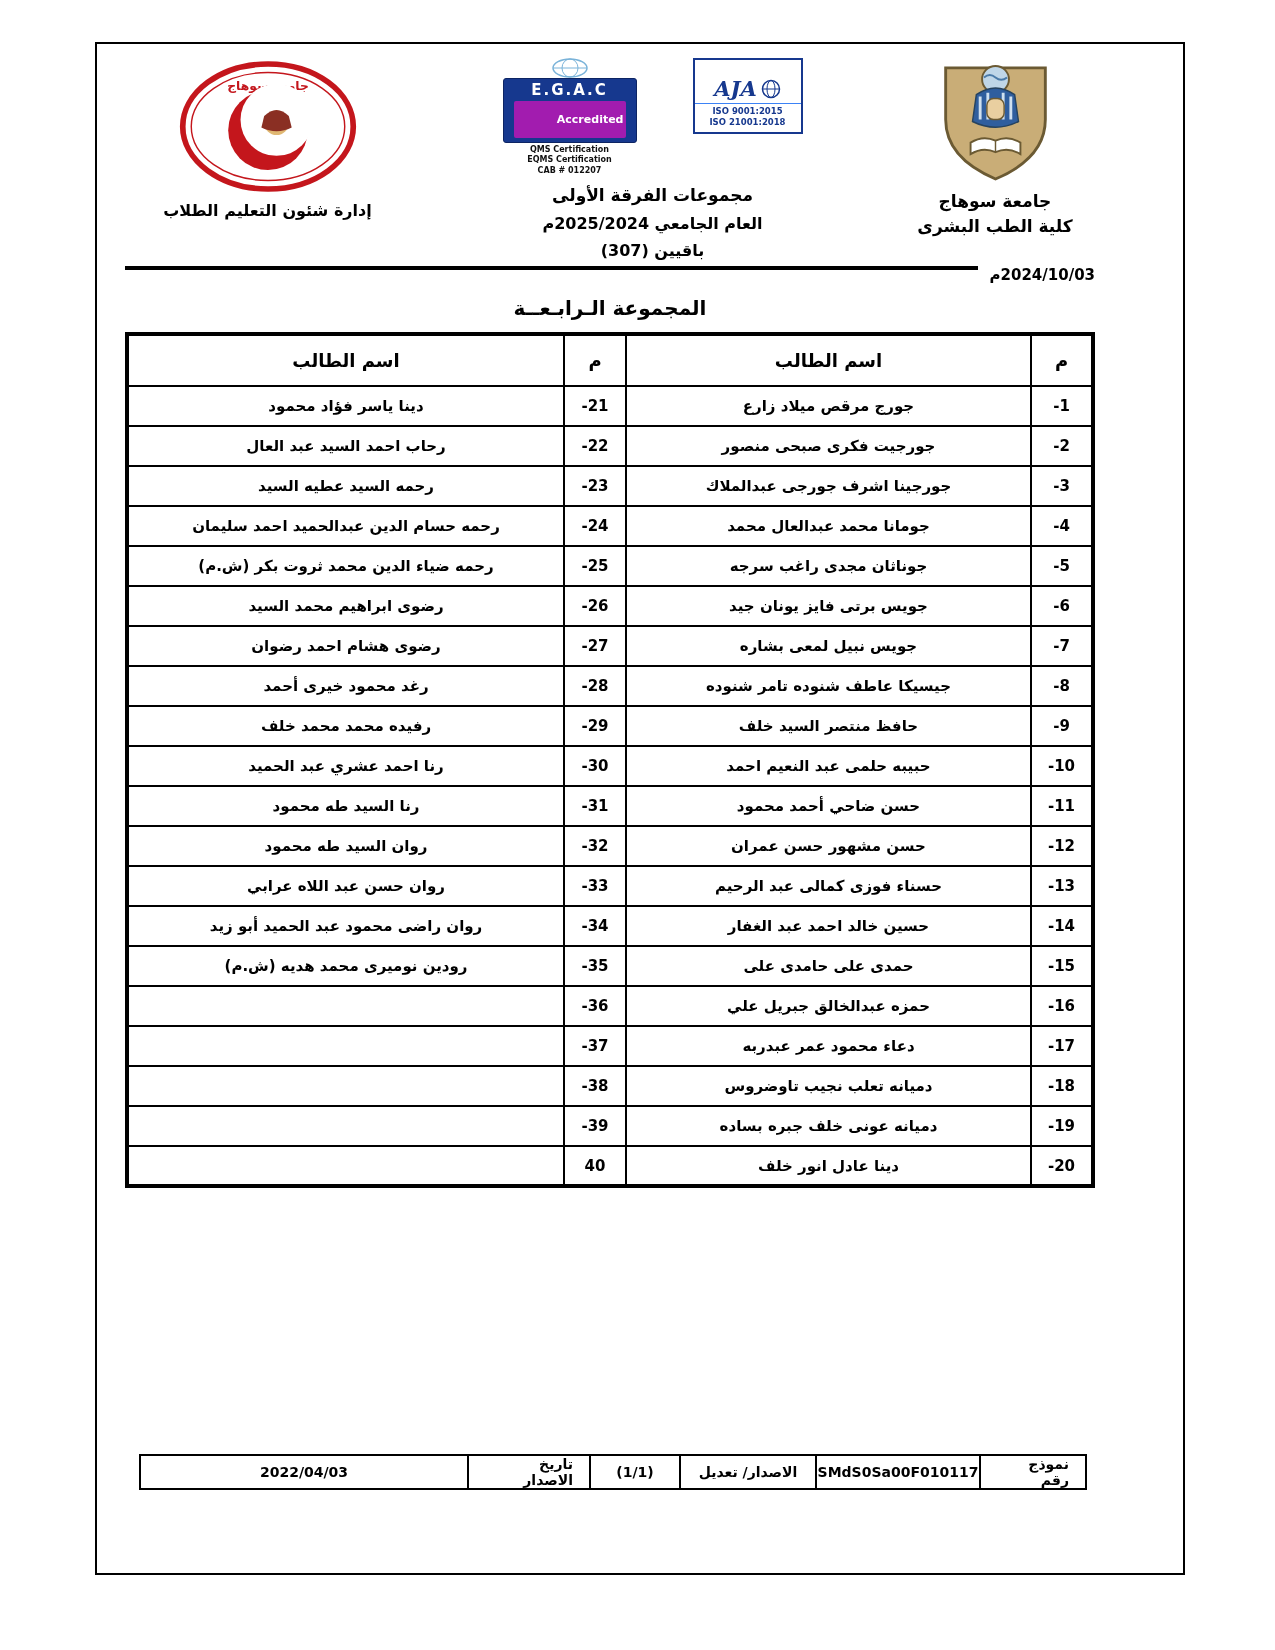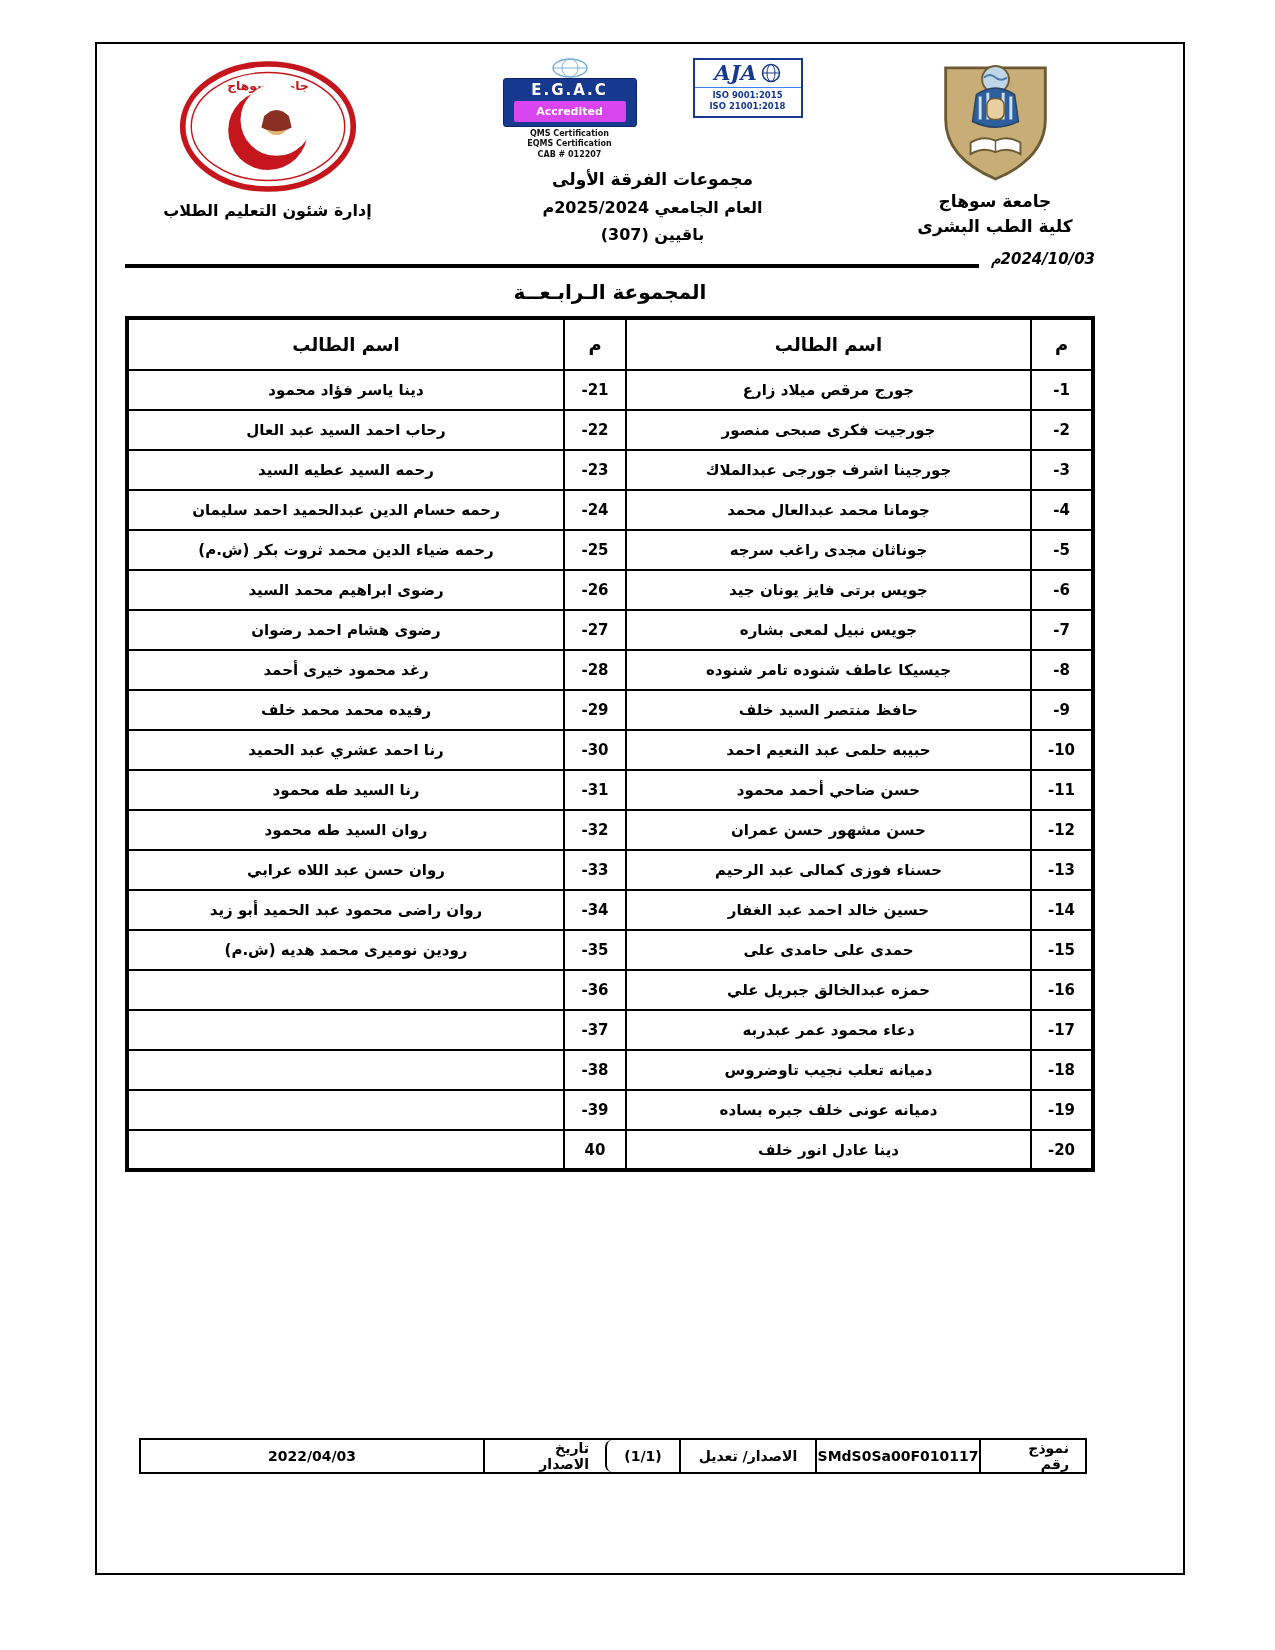--- a/index.html
+++ b/index.html
@@ -23,47 +23,47 @@
   .c-line { font-weight:bold; font-size:16px; line-height:1.7; }
   .c-title { font-size:17px; }
   .hdr-left { width:285px; flex:0 0 auto; text-align:center; padding-top:2px; }
   .dept { font-weight:bold; font-size:16px; margin-top:4px; }
   .ltr { direction:ltr; }
 
   
   .egac { width:134px; direction:ltr; display:flex; flex-direction:column; align-items:center; }
   .egac-main { width:100%; background:#16388e; border:1px solid #0d2463; border-radius:3px; padding:2px 2px 4px; }
   .egac-name { color:#fff; font-size:15px; font-weight:bold; letter-spacing:2px; }
-  .egac-acc { background:#d946ef; color:#fff; font-size:11px; font-weight:bold; margin:2px 8px 0; border-radius:2px; padding:4px 2px; }
+  .egac-acc { background:#a21caf; color:#fff; font-size:11px; font-weight:bold; margin:2px 8px 0; border-radius:2px; padding:12px 2px;text-align:right; }
   .egac-lines { font-size:8px; font-weight:bold; line-height:1.3; margin-top:2px; color:#111; text-align:center; }
 
   
   .aja { width:110px; direction:ltr; border:2px solid #16388e; background:#fff; }
-  .aja-top { display:flex; align-items:center; justify-content:center; gap:4px; padding:0 0 2px; }
+  .aja-top { display:flex; align-items:center; justify-content:center; gap:4px; padding:16px 0 2px; }
   .aja-name { color:#16388e; font-size:21px; font-weight:bold; font-style:italic; font-family:"DejaVu Serif",serif; }
   .aja-iso { border-top:1px solid #3b82f6; padding:2px 0 3px; font-size:8.5px; font-weight:bold; color:#16388e; line-height:1.35; text-align:center; }
 
   
-  .rule-row { display:flex; align-items:flex-end; margin-top:2px;font-style:italic; }
+  .rule-row { display:flex; align-items:flex-start; margin-top:2px; }
   .date { flex:0 0 auto; font-weight:bold; font-size:15px; padding-left:12px; }
   .rule { flex:1; height:4px; background:#000; }
 
   .group-title { text-align:center; font-weight:bold; font-size:20px; margin-top:12px; }
 
   
   .students { width:100%; border-collapse:collapse; border:4px solid #000; margin-top:12px; table-layout:fixed; }
   .students td { border:2px solid #000; text-align:center; vertical-align:middle; font-weight:bold; }
   .students .th { height:52px; font-size:18px; }
   .students tbody td { height:40px; font-size:15px; }
 
   
   .footer-table { display:flex; border:2px solid #000; height:36px; margin:266px 8px 0 14px; font-weight:bold; font-size:14px; }
   .fcell { display:flex; align-items:center; justify-content:center; border-left:2px solid #000; padding:0 16px; }
   .fcell:last-child { border-left:none; }
-  .f1 { width:106px; } .f2 { width:164px; } .f3 { width:136px; } .f4 { width:74px;border-radius:7px; } .f5 { width:122px; } .f6 { flex:1; }
+  .f1 { width:106px; } .f2 { width:164px; } .f3 { width:136px; } .f4 { width:90px; } .f5 { width:122px; } .f6 { flex:1; }
 </style>
 </head>
 <body>
 
 <div class="page">
   <div class="frame">
 
     <header class="doc-header">
 
       <div class="hdr-right">

